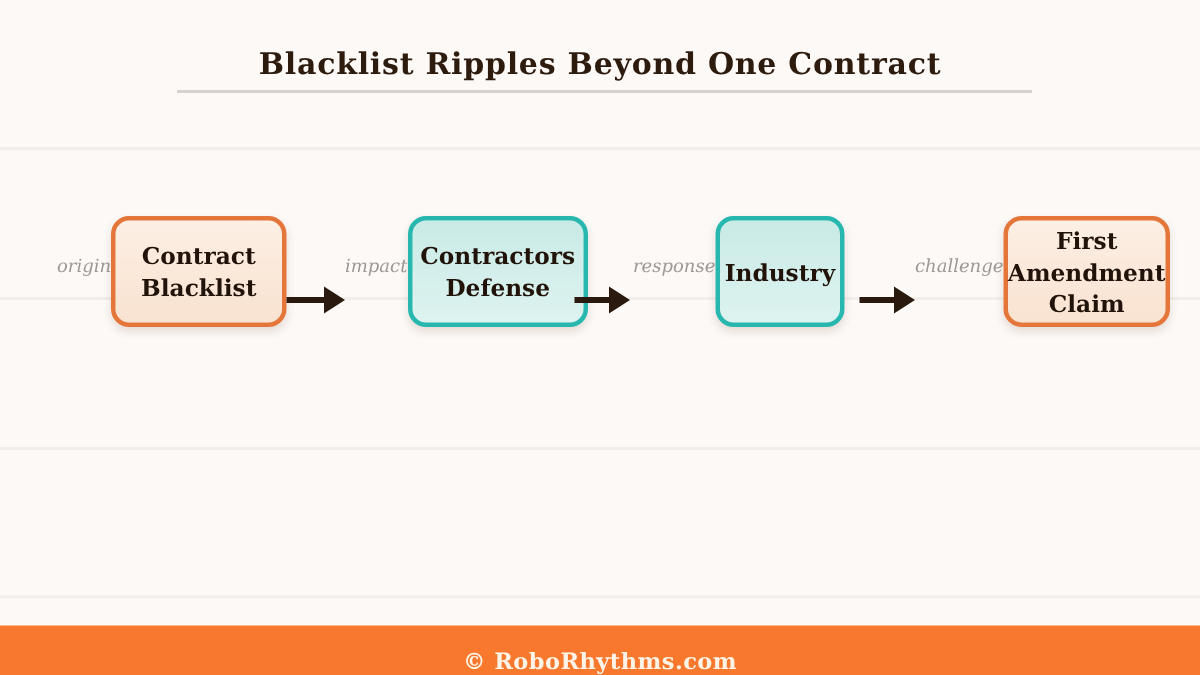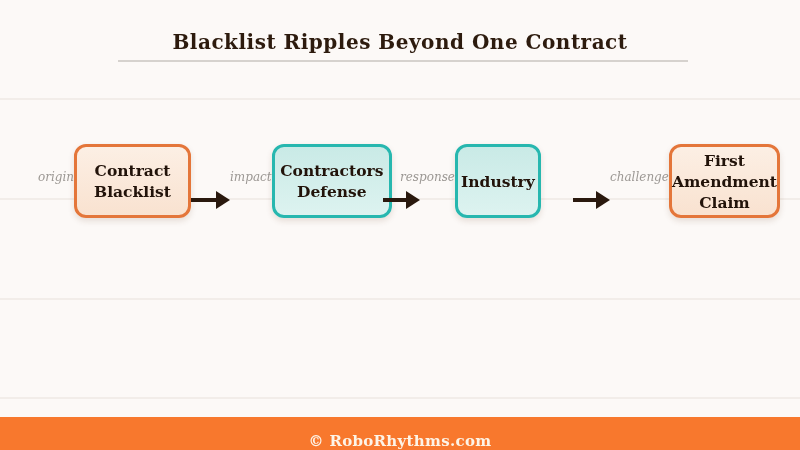--- a/index.html
+++ b/index.html
@@ -40,21 +40,21 @@
   .stage-box.orange{
     border-color:var(--orange-border,#E4763A);
     background:linear-gradient(180deg,#FCEFE4 0%,#F9E2D0 100%);
   }
   .stage-box.teal{
     border-color:var(--teal-border,#27B7AF);
     background:linear-gradient(180deg,#C9EAE6 0%,#DDF3F0 100%);
   }
   .stage1{left:38px;width:153px;}
   .stage2{left:230px;width:162px;}
-  .stage3{left:400px;width:141px;}
+  .stage3{left:422px;width:141px;}
   .stage4{left:610px;width:136px;}
   .arrow{
     position:absolute;top:186px;height:28px;display:flex;align-items:center;z-index:3;
   }
   .arrow1{left:191px;width:39px;}
   .arrow2{left:383px;width:37px;}
   .arrow3{left:573px;width:37px;}
   .arrow .shaft{flex:1;height:4px;background:var(--arrow,#2A190E);}
   .arrow .head{
     width:0;height:0;border-top:9px solid transparent;

